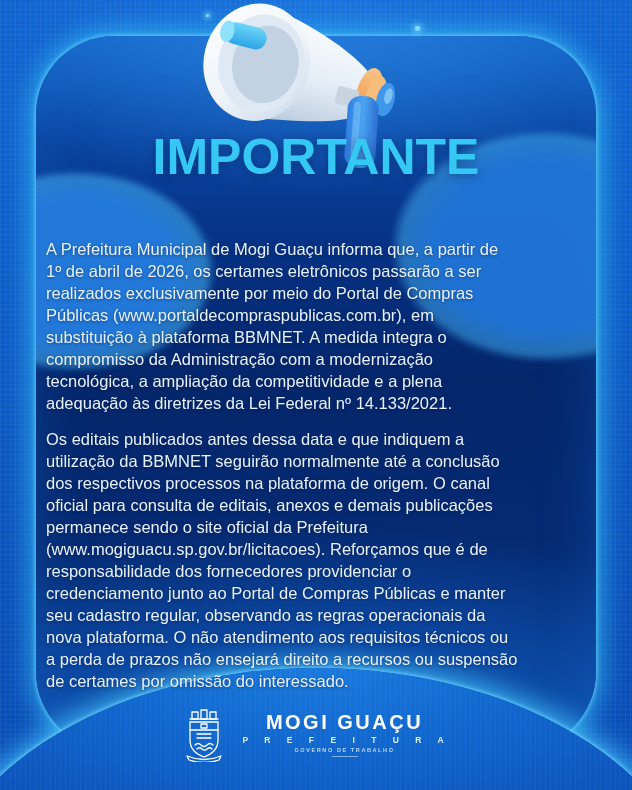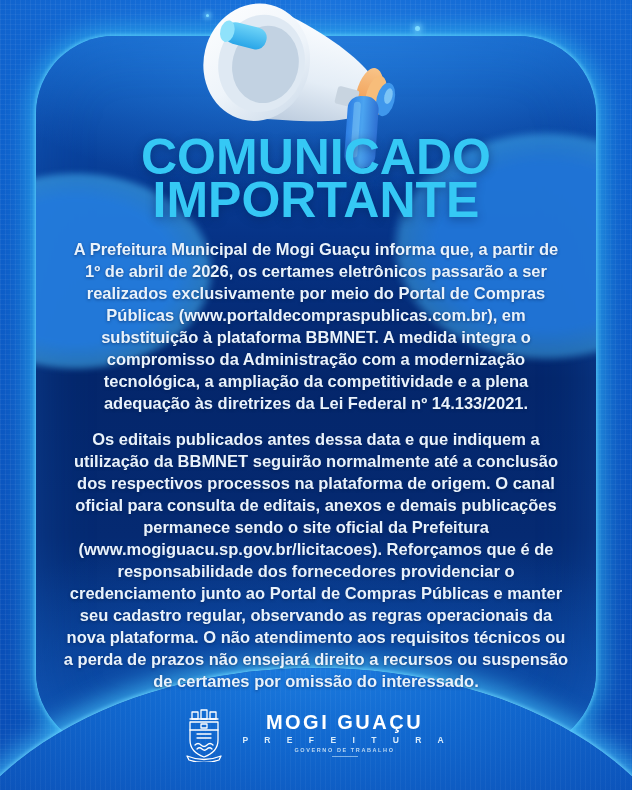--- a/index.html
+++ b/index.html
@@ -65,22 +65,22 @@
     position:absolute; left:0; right:0; top:136px; z-index:4;
     text-align:center; color:#35c8f5;
     font-weight:800; font-size:50px; line-height:.86; letter-spacing:0px;
     text-shadow:0 2px 10px rgba(2,30,80,.45);
   }
   .title span { display:block; }
 
   
   .body-text {
     position:absolute; left:46px; right:46px; z-index:4;
-    color:#e9f2fb; text-align:center;
-    font-size:16.5px; line-height:22px; font-weight:700;
+    color:#e9f2fb; text-align:left;
+    font-size:16.5px; line-height:22px; font-weight:400;
     white-space:pre-line;
     text-shadow:0 1px 3px rgba(2,25,70,.5);
   }
   .p1 { top:238px; }
   .p2 { top:428px; }
 
   
   .footer {
     position:absolute; left:0; right:0; top:706px; z-index:5;
     display:flex; justify-content:center; align-items:center; gap:11px;
@@ -169,21 +169,20 @@
       <ellipse cx="222" cy="81" rx="9" ry="17" fill="#3f97ec"></ellipse>
       <ellipse cx="224" cy="77" rx="4" ry="8" fill="#7cc4f6"></ellipse>
     </g>
 
     <rect x="168" y="94" width="22" height="18" rx="3" fill="#c8d4e0" transform="rotate(14 179 103)"></rect>
     <rect x="178" y="102" width="31" height="72" rx="13" fill="url(#handleGrad)" transform="rotate(4 193 138)"></rect>
     <rect x="184" y="108" width="7" height="56" rx="3.5" fill="#7cc4f6" opacity=".55" transform="rotate(4 193 138)"></rect>
   </svg>
 
   <h1 class="title">
-    <span>COMUNICADO</span>
     <span>IMPORTANTE</span>
   </h1>
 
   <p class="body-text p1">A Prefeitura Municipal de Mogi Guaçu informa que, a partir de
 1º de abril de 2026, os certames eletrônicos passarão a ser
 realizados exclusivamente por meio do Portal de Compras
 Públicas (www.portaldecompraspublicas.com.br), em
 substituição à plataforma BBMNET. A medida integra o
 compromisso da Administração com a modernização
 tecnológica, a ampliação da competitividade e a plena

